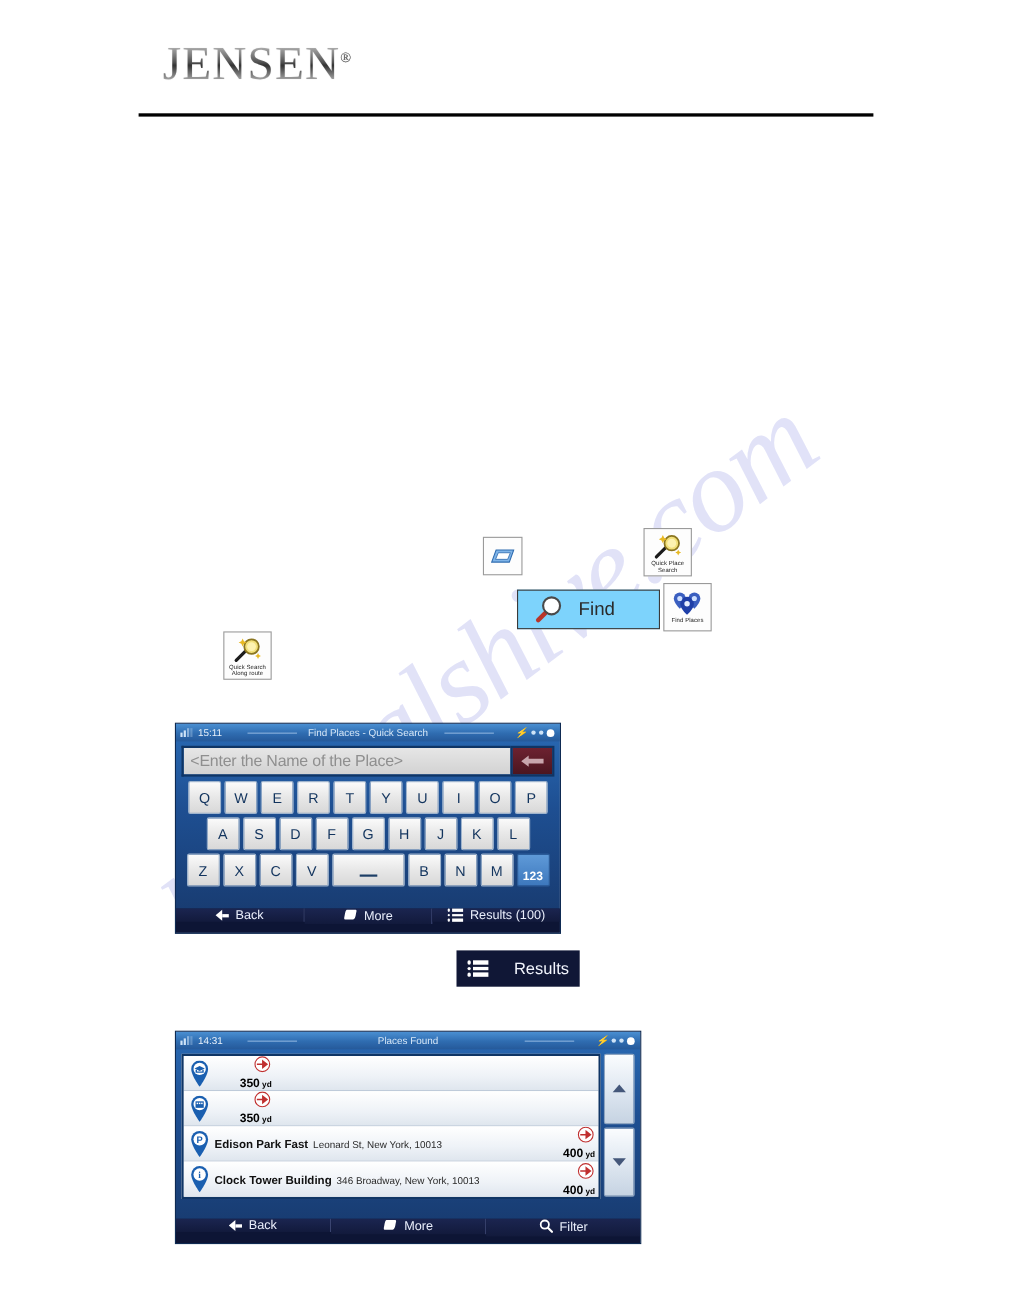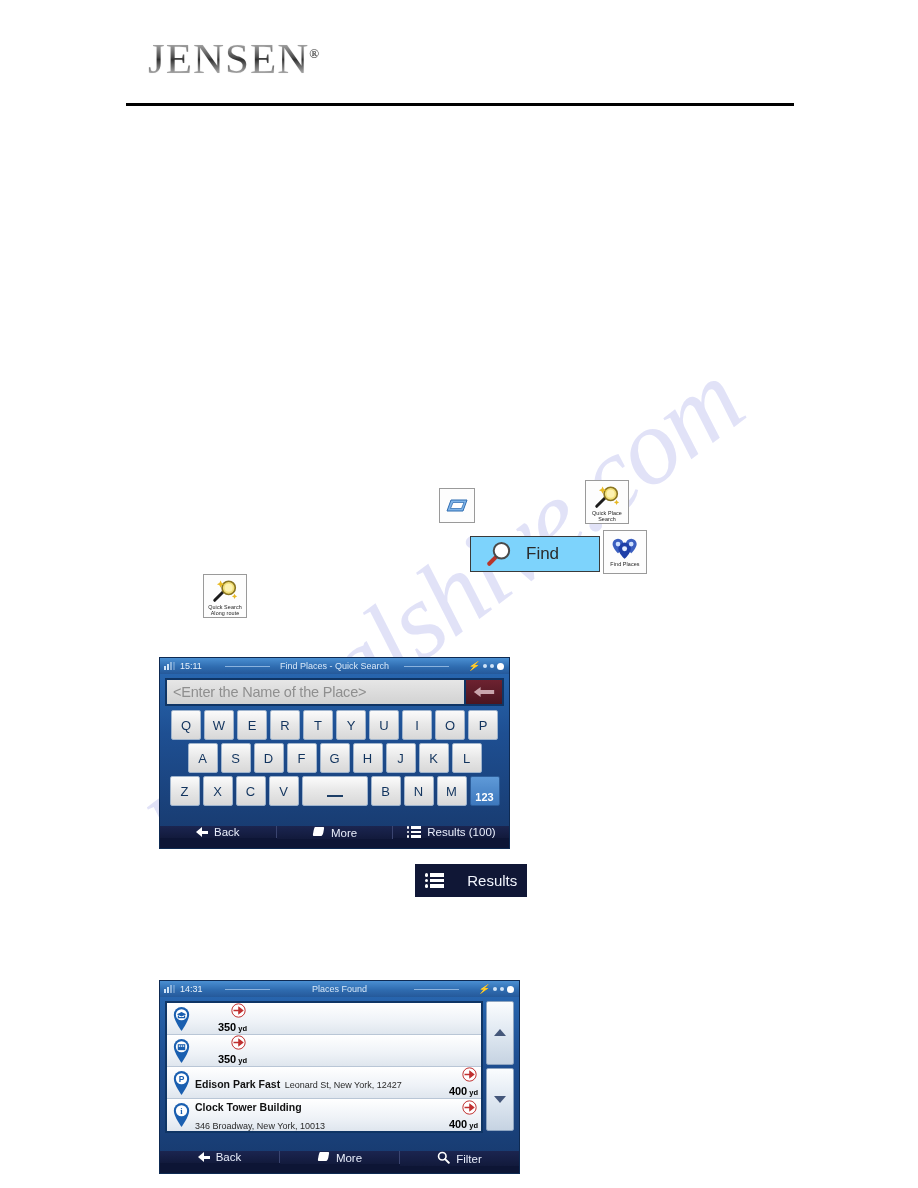--- a/index.html
+++ b/index.html
@@ -149,21 +149,21 @@
   .device {
     position: absolute;
     box-sizing: border-box;
     background: linear-gradient(180deg,#2a6bb5 0%, #1e4f92 40%, #17386b 100%);
     border: 1px solid #0e2a52;
     z-index: 4;
     font-family: "Liberation Sans", sans-serif;
     overflow: hidden;
   }
   #device-keyboard { left: 159px; top: 657px; width: 351px; height: 192px; }
-  #device-results  { left: 159px; top: 980px; width: 361px; height: 194px; }
+  #device-results  { left: 159px; top: 937px; width: 424px; height: 194px; }
 
   .dev-titlebar {
     position: relative;
     height: 16px;
     background: linear-gradient(180deg,#4a8fd2 0%, #2f6cb0 55%, #25599a 100%);
     display: flex;
     align-items: center;
     padding: 0 5px;
     box-sizing: border-box;
   }
@@ -623,21 +623,21 @@
       <div class="res-item">
         <span class="res-pin">
           <svg width="17" height="24" viewBox="0 0 20 28">
             <path d="M10 0 a9 9 0 0 1 9 9 c0 7 -9 19 -9 19 s-9 -12 -9 -19 a9 9 0 0 1 9 -9z" fill="#1a5fb0"></path>
             <circle cx="10" cy="9" r="6.6" fill="#ffffff"></circle>
             <text x="10" y="13" font-size="10" font-weight="bold" text-anchor="middle" fill="#1a5fb0" font-family="Liberation Sans, sans-serif">P</text>
           </svg>
         </span>
         <span class="res-text">
           <span class="res-name">Edison Park Fast</span>
-          <span class="res-addr">Leonard St, New York, 12427</span>
+          <span class="res-addr">Leonard St, New York, 10013</span>
         </span>
         <span class="res-right">
           <span>
             <svg width="17" height="15" viewBox="0 0 20 18">
               <circle cx="10" cy="9" r="8" fill="#ffffff" stroke="#c03030" stroke-width="1.2"></circle>
               <path d="M4 9 H14 M10.5 5.5 L15 9 L10.5 12.5z" stroke="#c03030" stroke-width="1.6" fill="#c03030"></path>
             </svg>
           </span>
           <span class="res-dist"><span>400</span><span class="unit">yd</span></span>
         </span>

